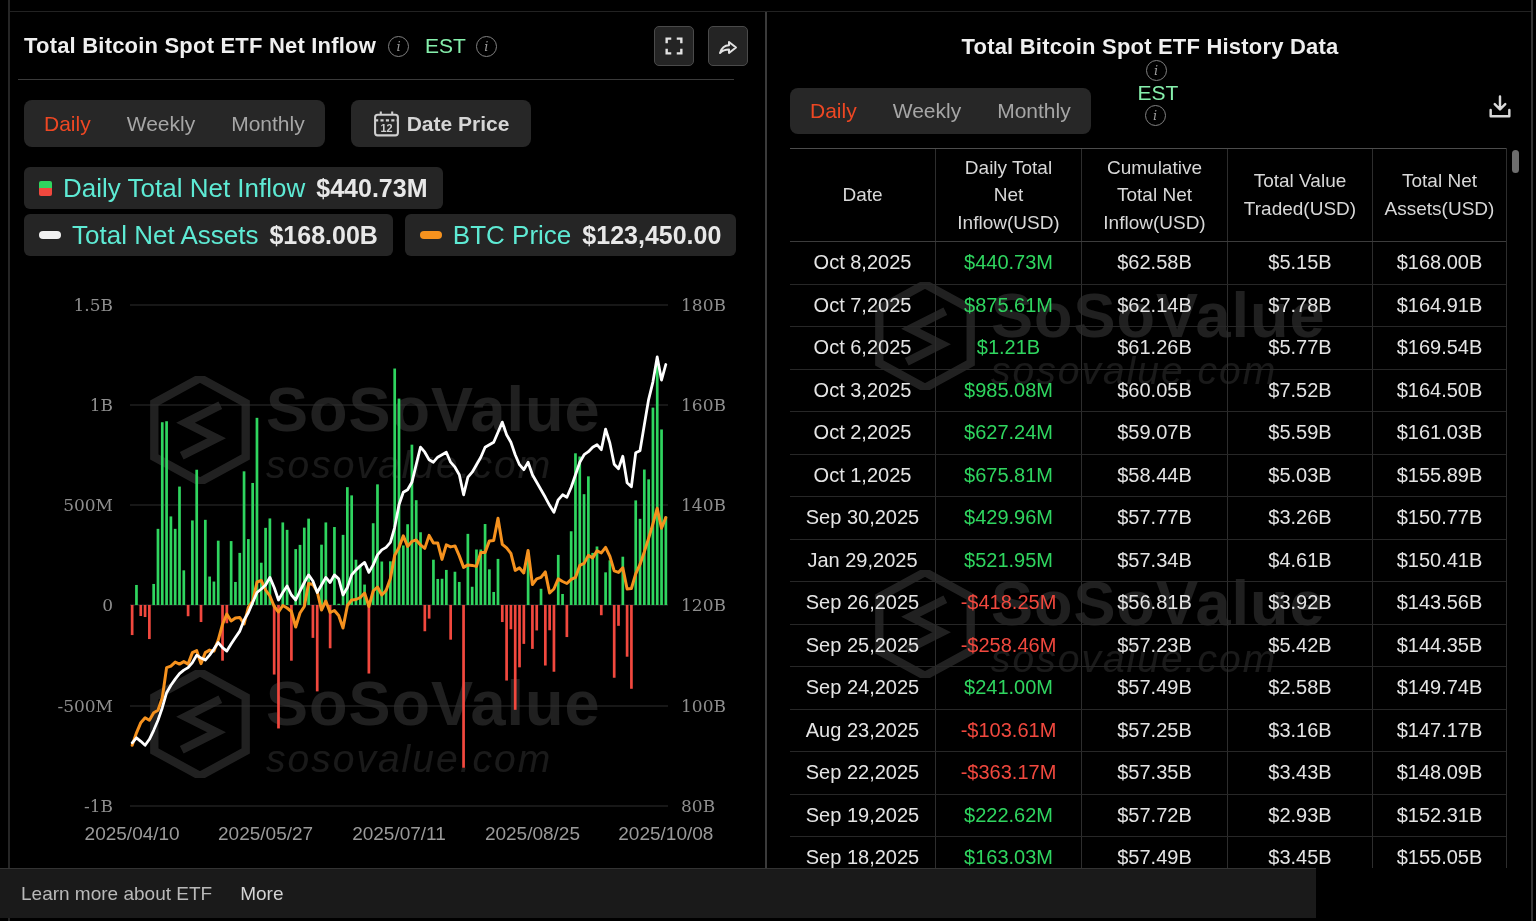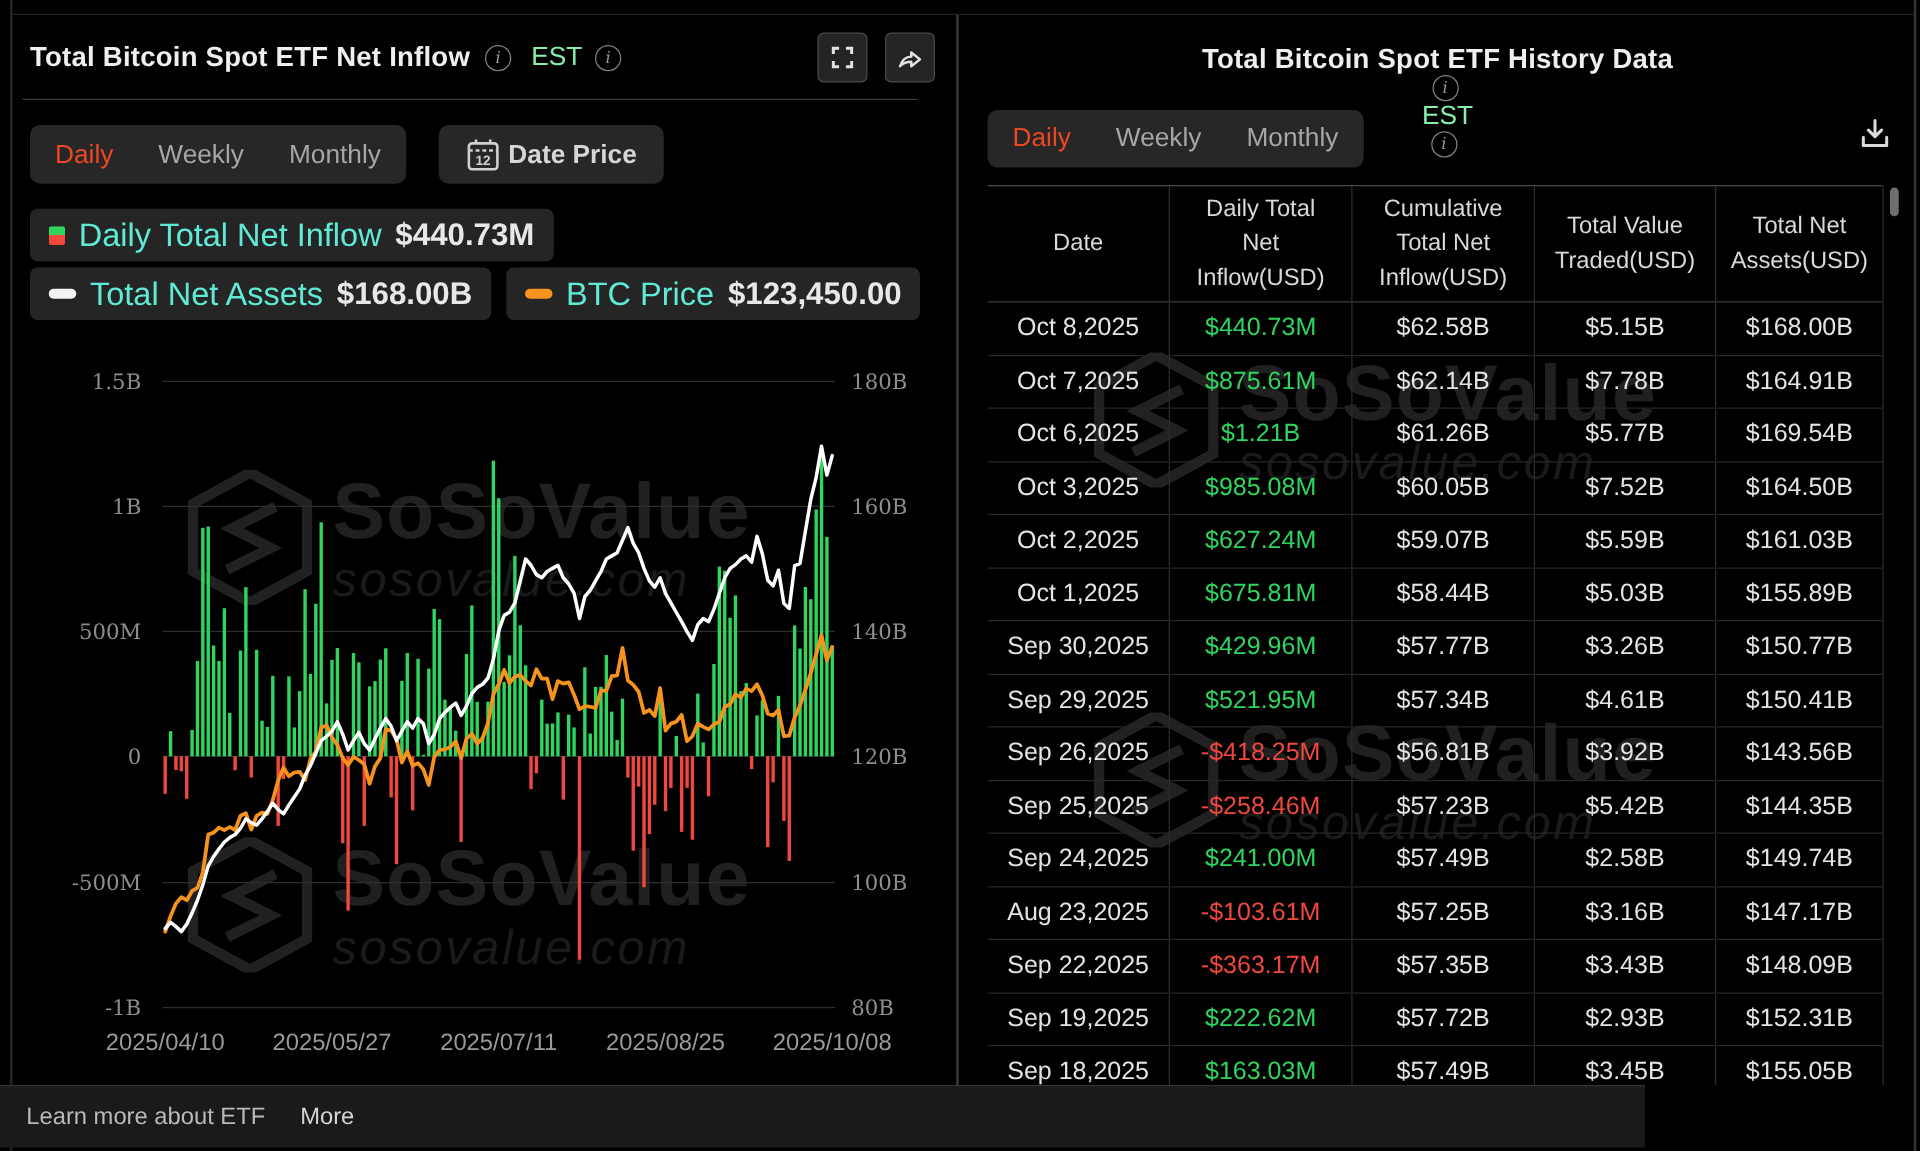--- a/index.html
+++ b/index.html
@@ -446,21 +446,21 @@
             <div class="cell">$155.89B</div>
           </div>
           <div class="row">
             <div class="cell">Sep 30,2025</div>
             <div class="cell pos">$429.96M</div>
             <div class="cell">$57.77B</div>
             <div class="cell">$3.26B</div>
             <div class="cell">$150.77B</div>
           </div>
           <div class="row">
-            <div class="cell">Sep 29,2025</div>
+            <div class="cell">Jan 29,2025</div>
             <div class="cell pos">$521.95M</div>
             <div class="cell">$57.34B</div>
             <div class="cell">$4.61B</div>
             <div class="cell">$150.41B</div>
           </div>
           <div class="row">
             <div class="cell">Sep 26,2025</div>
             <div class="cell neg">-$418.25M</div>
             <div class="cell">$56.81B</div>
             <div class="cell">$3.92B</div>

